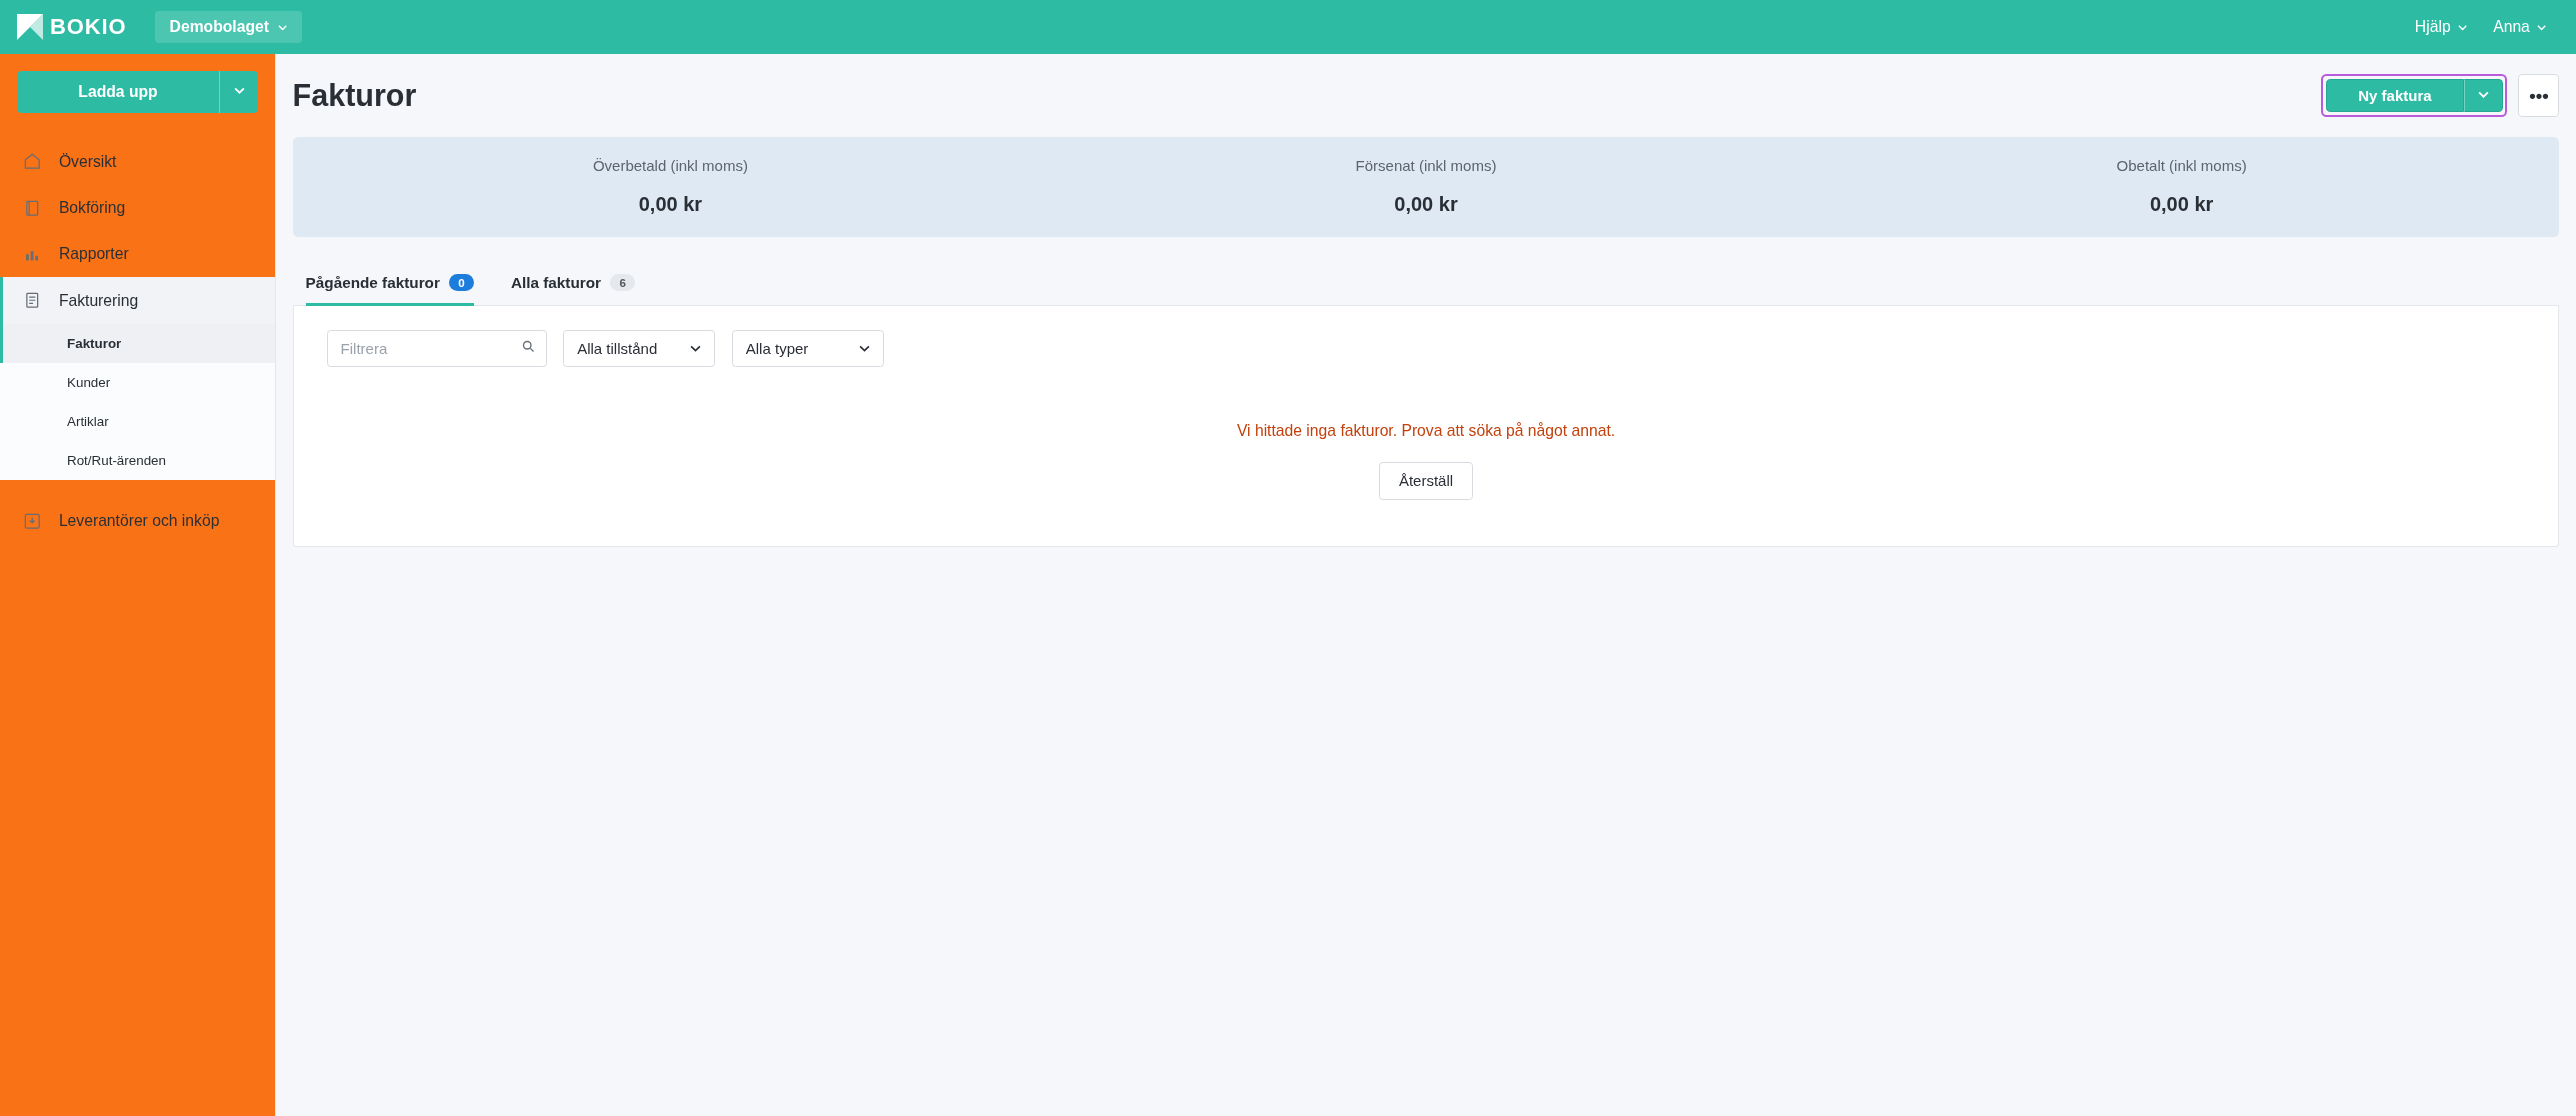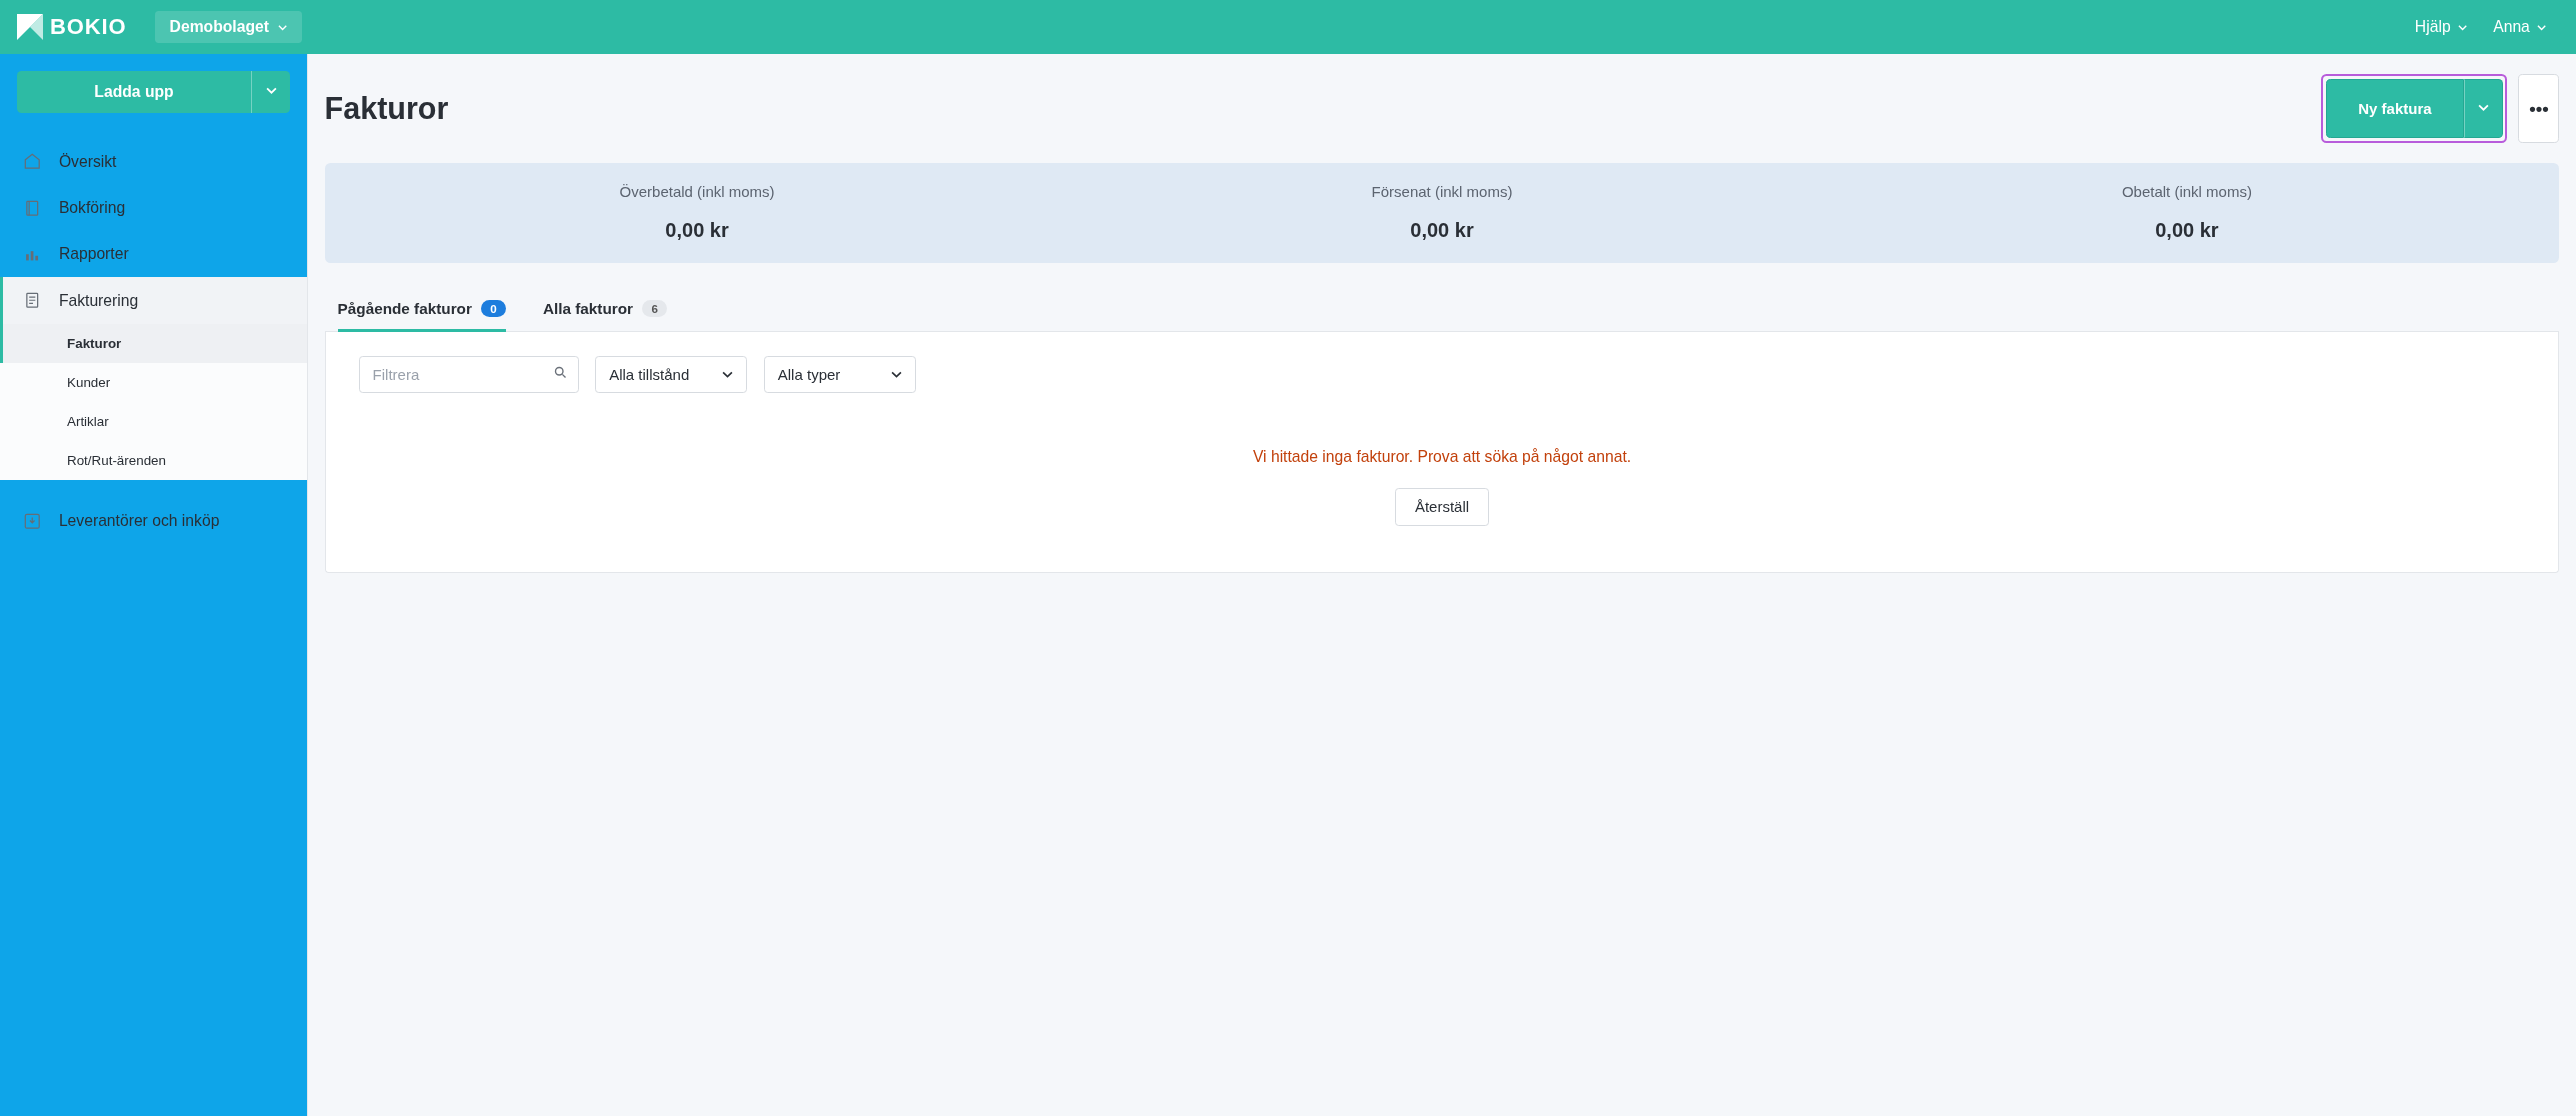--- a/index.html
+++ b/index.html
@@ -8,21 +8,21 @@
     .topbar { background: #2dbba4; height: 54px; display: flex; align-items: center; padding: 0 16.6px; color: #fff; }
     .logo { display: flex; align-items: center; gap: 7.4px; font-weight: 700; font-size: 22px; letter-spacing: 0.9px; }
     .logo-mark { width: 26px; height: 26px; position: relative; }
     .logo-mark svg { display: block; }
     .company { margin-left: 28px; background: rgba(255,255,255,0.15); padding: 7.4px 15px; border-radius: 3.7px; display: flex; align-items: center; gap: 9.2px; font-weight: 600; font-size: 15.7px; cursor: pointer; }
     .topbar-spacer { flex: 1; }
     .top-link { display: flex; align-items: center; gap: 7.4px; padding: 7.4px 13px; font-size: 15.7px; cursor: pointer; font-weight: 500;}
     .chev-small { width: 9.2px; height: 9.2px; }
 
     .layout { display: flex; height: calc(100vh - 54px); }
-    .sidebar { width: 308px; background: #0ea5e9; border-right: 0.9px solid #e3e6ea; display: flex; flex-direction: column; padding-top: 16.6px; overflow-y: auto; }
+    .sidebar { width: 276px; background: #f97316; border-right: 0.9px solid #e3e6ea; display: flex; flex-direction: column; padding-top: 16.6px; overflow-y: auto; }
 
     .upload-group { display: flex; margin: 0 16.6px 26px 16.6px; }
     .upload-btn { flex: 1; background: #2dbba4; border: none; color: #fff; font-weight: 700; font-size: 15.7px; padding: 12px 0; border-radius: 4.6px 0 0 4.6px; cursor: pointer; }
     .upload-btn-more { width: 39px; background: #2dbba4; border: none; border-left: 0.9px solid rgba(255,255,255,0.35); border-radius: 0 4.6px 4.6px 0; display: flex; align-items: center; justify-content: center; cursor: pointer; }
 
     .nav-item { display: flex; align-items: center; gap: 16.6px; padding: 13px 22px; font-size: 15.7px; color: #2a2f36; cursor: pointer; position: relative; }
     .nav-item.active { background: #f1f3f6; font-weight: 500; }
     .nav-item.active::before { content: ""; position: absolute; left: 0; top: 0; bottom: 0; width: 2.8px; background: #2dbba4; }
     .nav-icon { width: 20.3px; height: 20.3px; display: flex; align-items: center; justify-content: center; color: #666d76; }
     .nav-badge { margin-left: auto; background: #1d7ddd; color: #fff; font-size: 11px; font-weight: 700; padding: 1.8px 8.3px; border-radius: 924px; }
@@ -33,21 +33,21 @@
     .sub-item.active::before { content: ""; position: absolute; left: 0; top: 0; bottom: 0; width: 2.8px; background: #2dbba4; }
     .sub-parent::before { content: ""; position: absolute; left: 0; top: 0; bottom: 0; width: 2.8px; background: #2dbba4; }
 
     .main { flex: 1; padding: 20.3px 16.6px; overflow-y: auto; }
     .page-header { display: flex; align-items: center; margin-bottom: 20.3px; }
     .page-title { font-size: 30.5px; font-weight: 700; color: #2a2f36; }
     .page-header-actions { margin-left: auto; display: flex; gap: 11px; align-items: stretch; }
 
     .highlight-box { border: 2.8px solid #b85cdb; border-radius: 5.5px; padding: 2.8px; display: flex; }
     .new-invoice-group { display: flex; }
-    .new-invoice-btn { background: #2dbba4; border: 0.9px solid #24a892; color: #fff; font-weight: 700; font-size: 15px; padding: 20px 31px; border-radius: 4.6px 0 0 4.6px; cursor: pointer; }
+    .new-invoice-btn { background: #2dbba4; border: 0.9px solid #24a892; color: #fff; font-weight: 700; font-size: 15px; padding: 7px 31px; border-radius: 4.6px 0 0 4.6px; cursor: pointer; }
     .new-invoice-more { width: 39px; background: #2dbba4; border: 0.9px solid #24a892; border-left: 0.9px solid rgba(255,255,255,0.35); border-radius: 0 4.6px 4.6px 0; display: flex; align-items: center; justify-content: center; cursor: pointer; }
     .more-btn { width: 41px; background: #fff; border: 0.9px solid #d7dbe0; border-radius: 4.6px; display: flex; align-items: center; justify-content: center; cursor: pointer; font-size: 18.5px; font-weight: 700; color: #2a2f36; }
 
     .summary-bar { background: #dfe9f4; border-radius: 5.5px; display: flex; padding: 20.3px 0; margin-bottom: 37px; }
     .summary-cell { flex: 1; text-align: center; }
     .summary-label { color: #5c6470; font-size: 15px; margin-bottom: 19px; }
     .summary-value { font-size: 20px; font-weight: 600; color: #2a2f36; }
 
     .tabs { display: flex; gap: 37px; border-bottom: 0.9px solid #e3e6ea; padding: 0 13px; }
     .tab { display: flex; align-items: center; gap: 9.2px; padding: 0 0 13px 0; cursor: pointer; position: relative; font-size: 15.3px; color: #2a2f36; font-weight: 600; }

